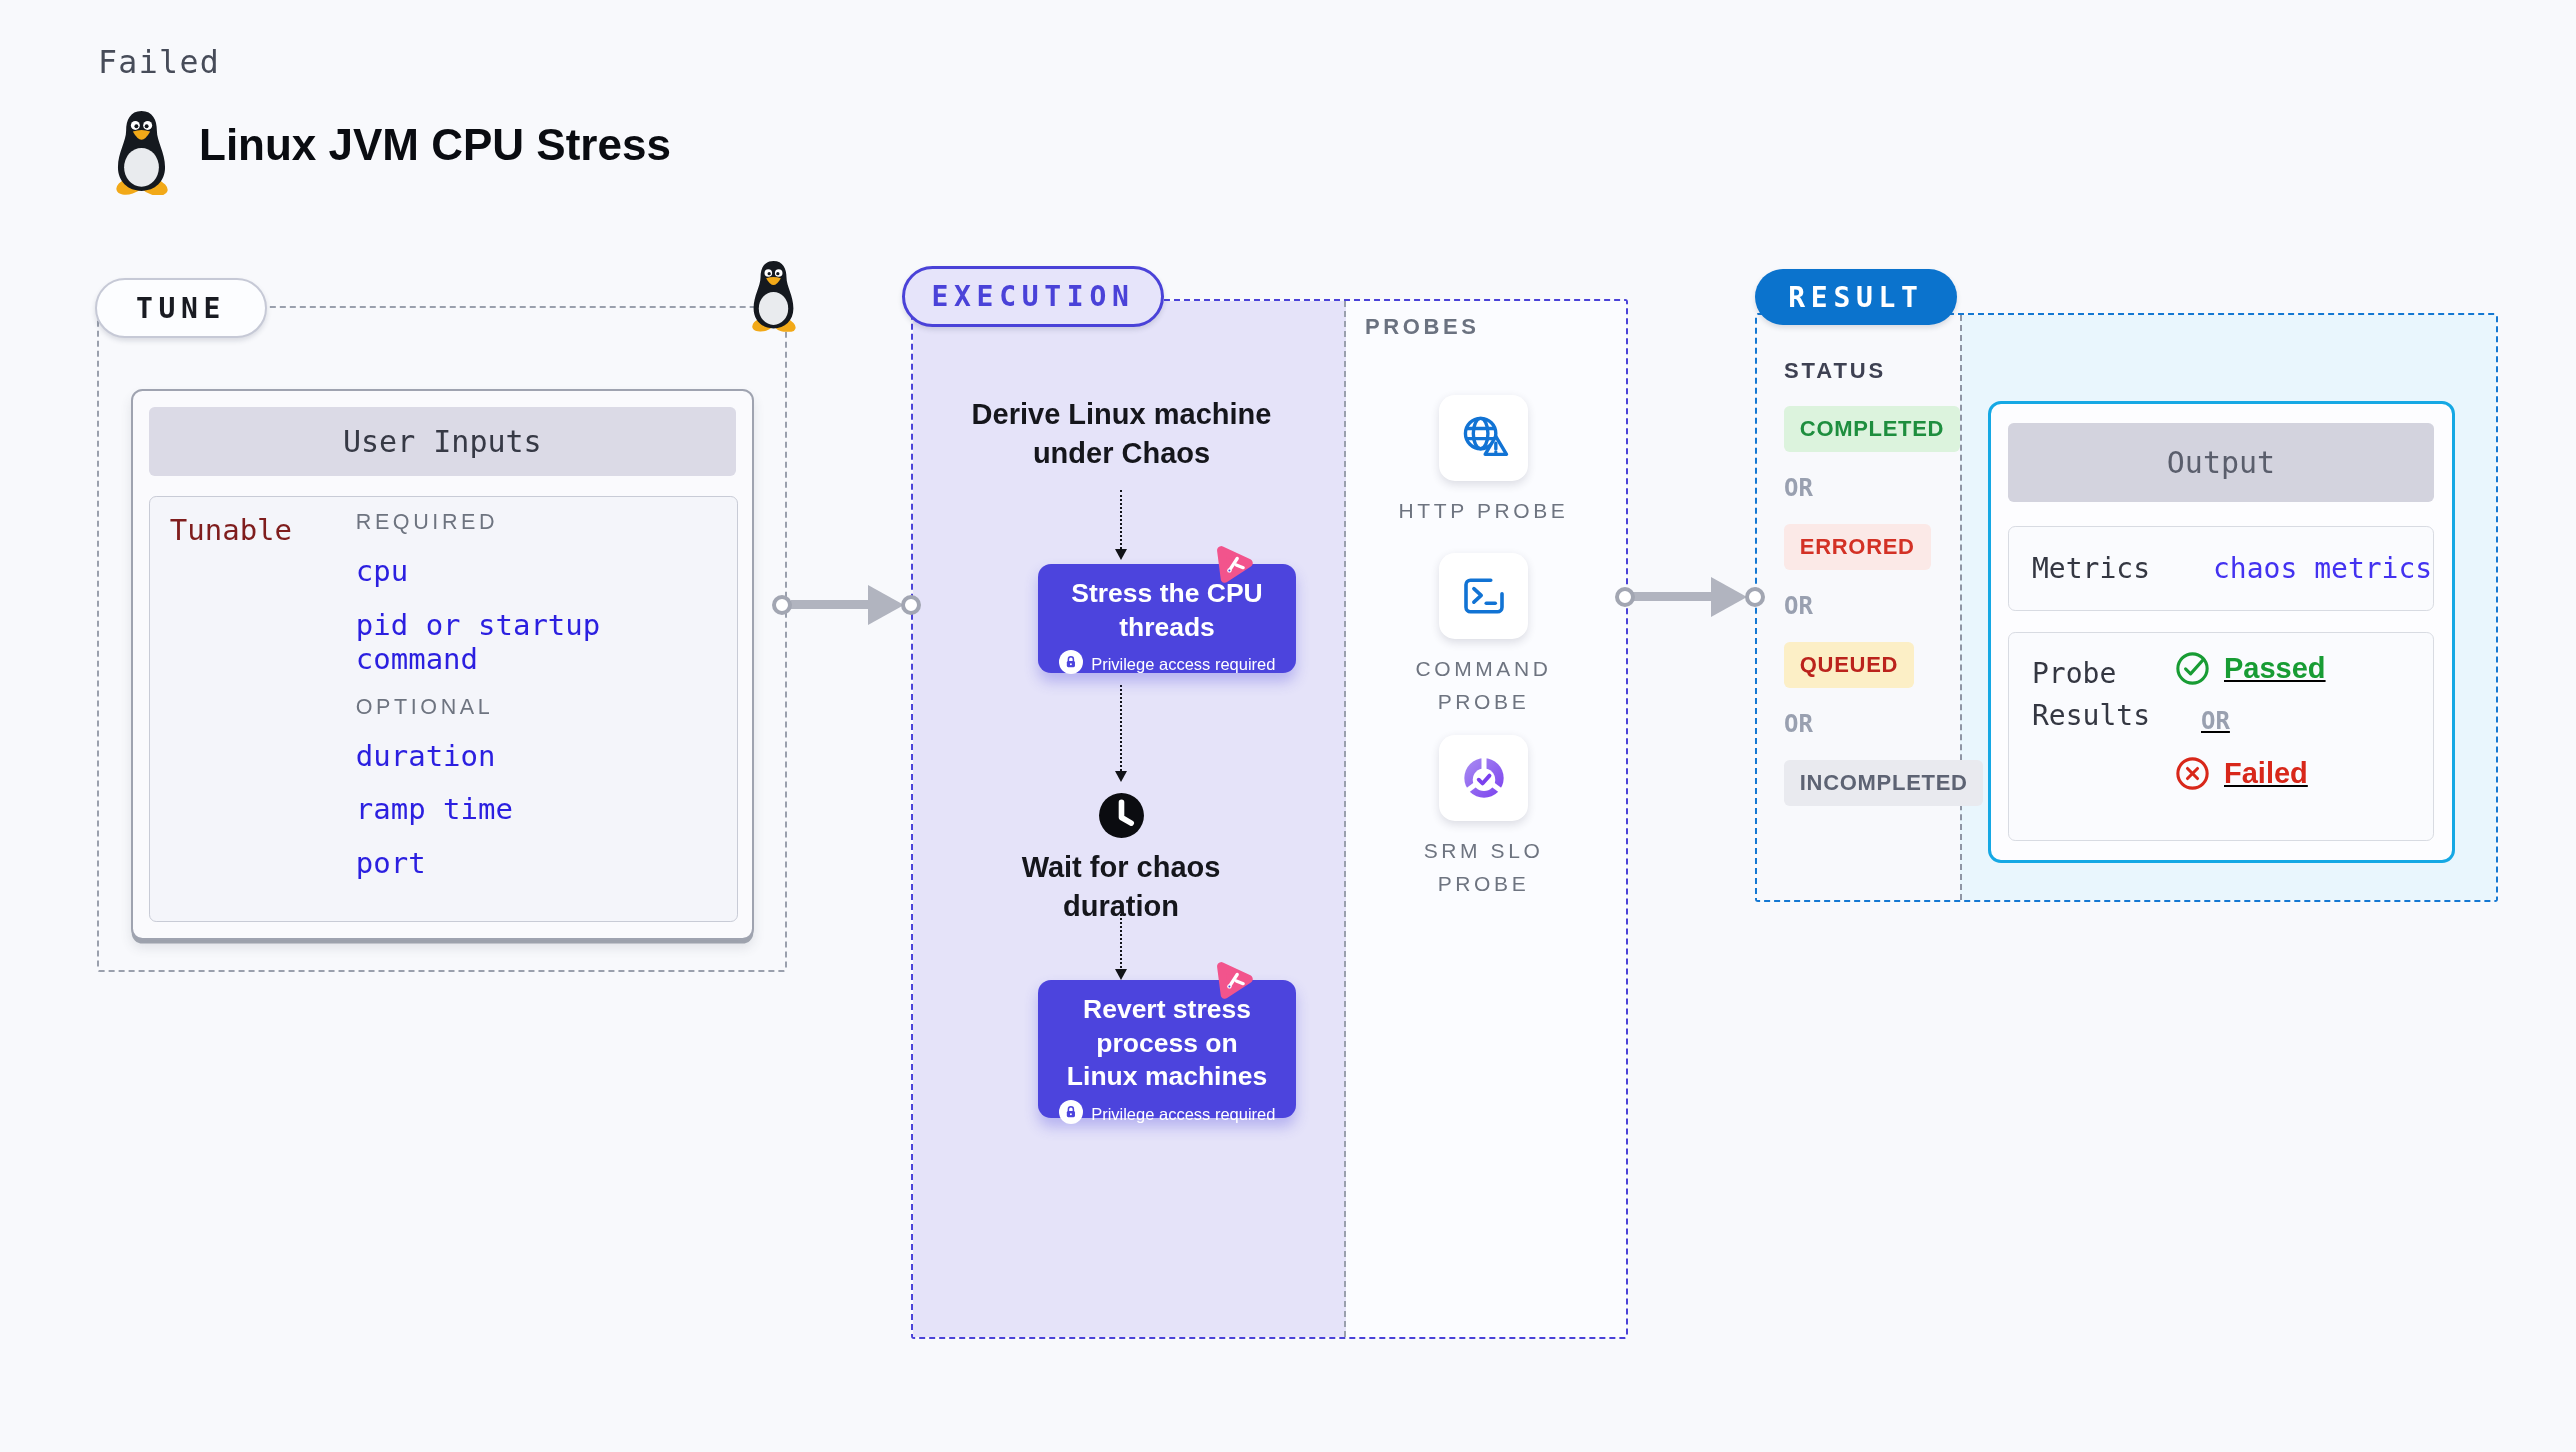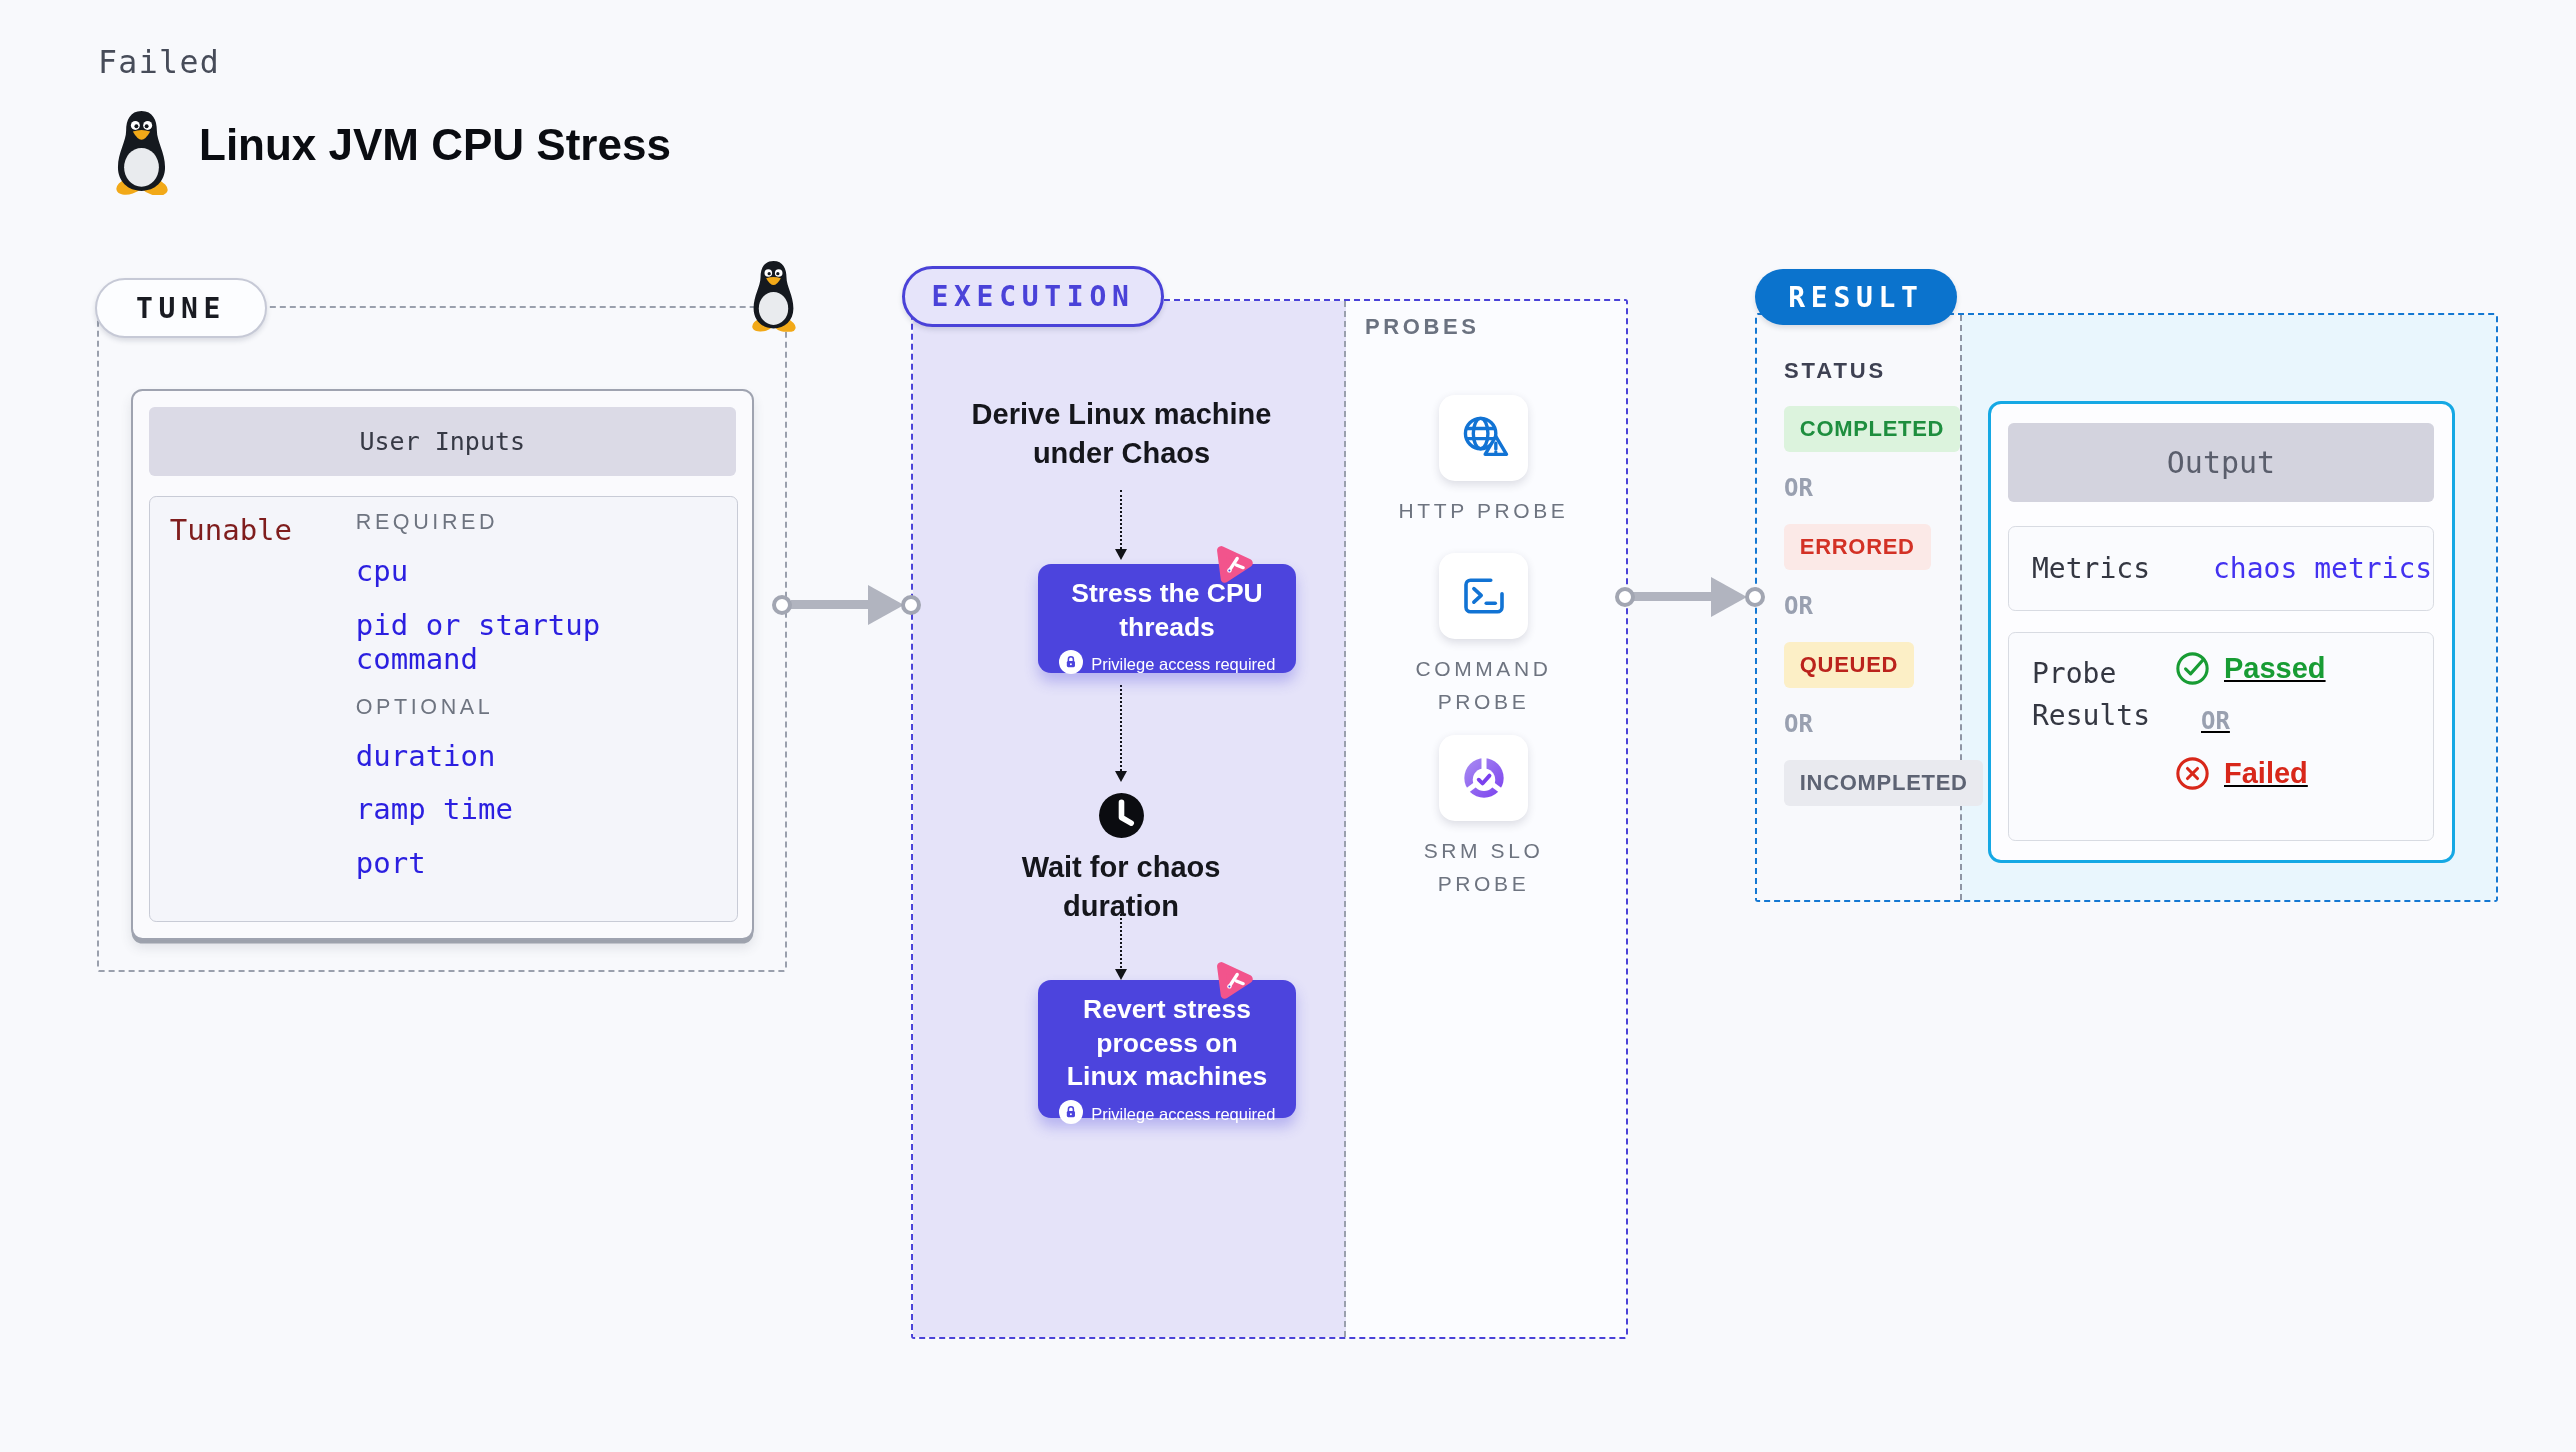--- a/index.html
+++ b/index.html
@@ -27,21 +27,21 @@
   .exec-lavender{position:absolute;left:0;top:0;width:431px;height:100%;background:#e5e3f9;border-right:2.1px dashed #9aa0ad;}
   .probes-area{position:absolute;left:433px;top:0;right:0;bottom:0;background:#fbfcff;}
   .result-box{position:absolute;left:1755px;top:313px;width:739px;height:585px;border:2.9px dashed #1478d2;border-radius:2.9px;}
   .result-cyan{position:absolute;left:203px;top:0;right:0;bottom:0;background:#e9f6fd;border-left:2.1px dashed #8e95a4;}
 
   
   .ui-card{position:absolute;left:131px;top:389px;width:619px;height:547px;background:#fafafd;
            border:2.1px solid #9fa3b0;border-radius:11.5px;
            box-shadow:0 4.3px 0 -0.7px rgba(110,116,132,.6),0 7.2px 11.5px rgba(60,65,80,.12);}
   .ui-header{position:absolute;left:15.8px;top:15.8px;width:587px;height:69px;background:#dbdae6;border-radius:5.7px;
-             display:flex;align-items:center;justify-content:center;font-size:25px;color:#363945;}
+             display:flex;align-items:center;justify-content:center;font-size:30px;color:#363945;}
   .ui-inner{position:absolute;left:15.8px;top:105px;width:587px;height:424px;border:1.4px solid #c8cbd6;border-radius:7.2px;background:#f4f5fa;}
   .tunable-label{position:absolute;left:20px;top:15.8px;font-size:29px;color:#7f1d1d;}
   .param-col{position:absolute;left:206px;top:13px;display:flex;flex-direction:column;gap:19.3px;}
   .group-heading{font-size:21.5px;color:#6e7480;letter-spacing:3.6px;}
   .param-link{font-size:29px;color:#2b1fe0;font-family:"DejaVu Sans Mono",monospace;}
 
   
   .node-dot{position:absolute;width:20px;height:20px;border-radius:50%;background:#fff;border:4.3px solid #a2a6b2;box-sizing:border-box;z-index:7;}
   .harrow{position:absolute;height:9.3px;background:#b1b4bf;z-index:6;}
   .harrow-head{position:absolute;width:0;height:0;border-top:20px solid transparent;border-bottom:20px solid transparent;border-left:36px solid #b1b4bf;z-index:6;}

